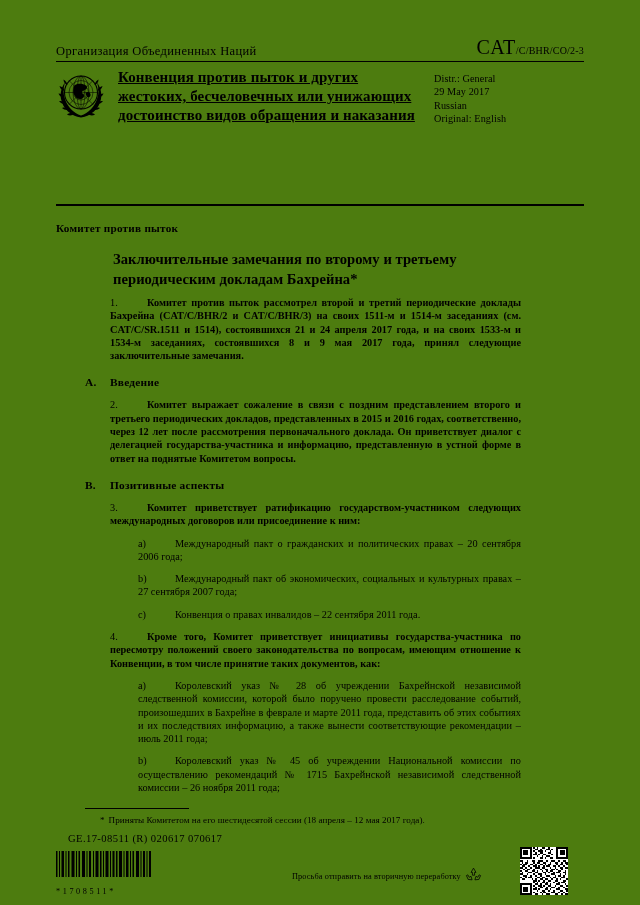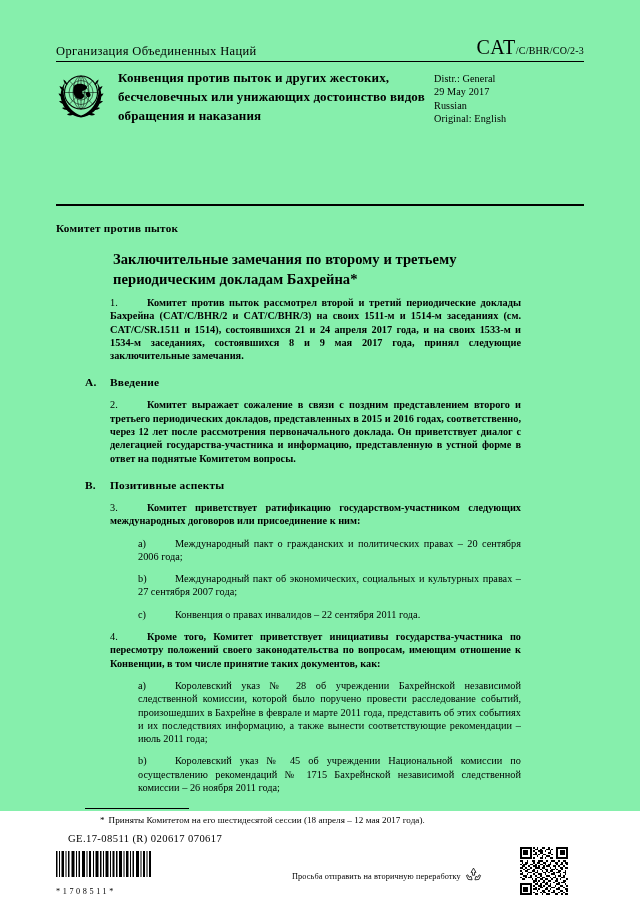--- a/index.html
+++ b/index.html
@@ -12,22 +12,22 @@
     height: 905px;
     position: relative;
     font-family: "Liberation Serif", "DejaVu Serif", serif;
     color: #000000;
     overflow: hidden;
   }
   .page {
     position: absolute;
     left: 0; top: 0;
     width: 640px;
-    height: 811px;
-    background: #86efac;
+    height: 905px;
+    background: #4d7c0f;
   }
 
   
   .masthead {
     position: absolute;
     left: 56px;
     top: 36px;
     width: 528px;
   }
   .masthead-row {
@@ -75,23 +75,24 @@
     width: 56px;
     flex: 0 0 56px;
     padding-top: 2px;
   }
   .emblem svg { display: block; }
   .conv-title {
     flex: 1 1 auto;
     padding-left: 6px;
     padding-right: 8px;
     font-weight: bold;
-    font-size: 13px;
+    font-size: 15px;
     line-height: 19px;
     letter-spacing: 0.1px;
+    text-decoration: underline;
   }
   .distr {
     flex: 0 0 150px;
     width: 150px;
     font-size: 10.2px;
     line-height: 13.4px;
     padding-top: 4px;
     letter-spacing: 0.1px;
   }
 

